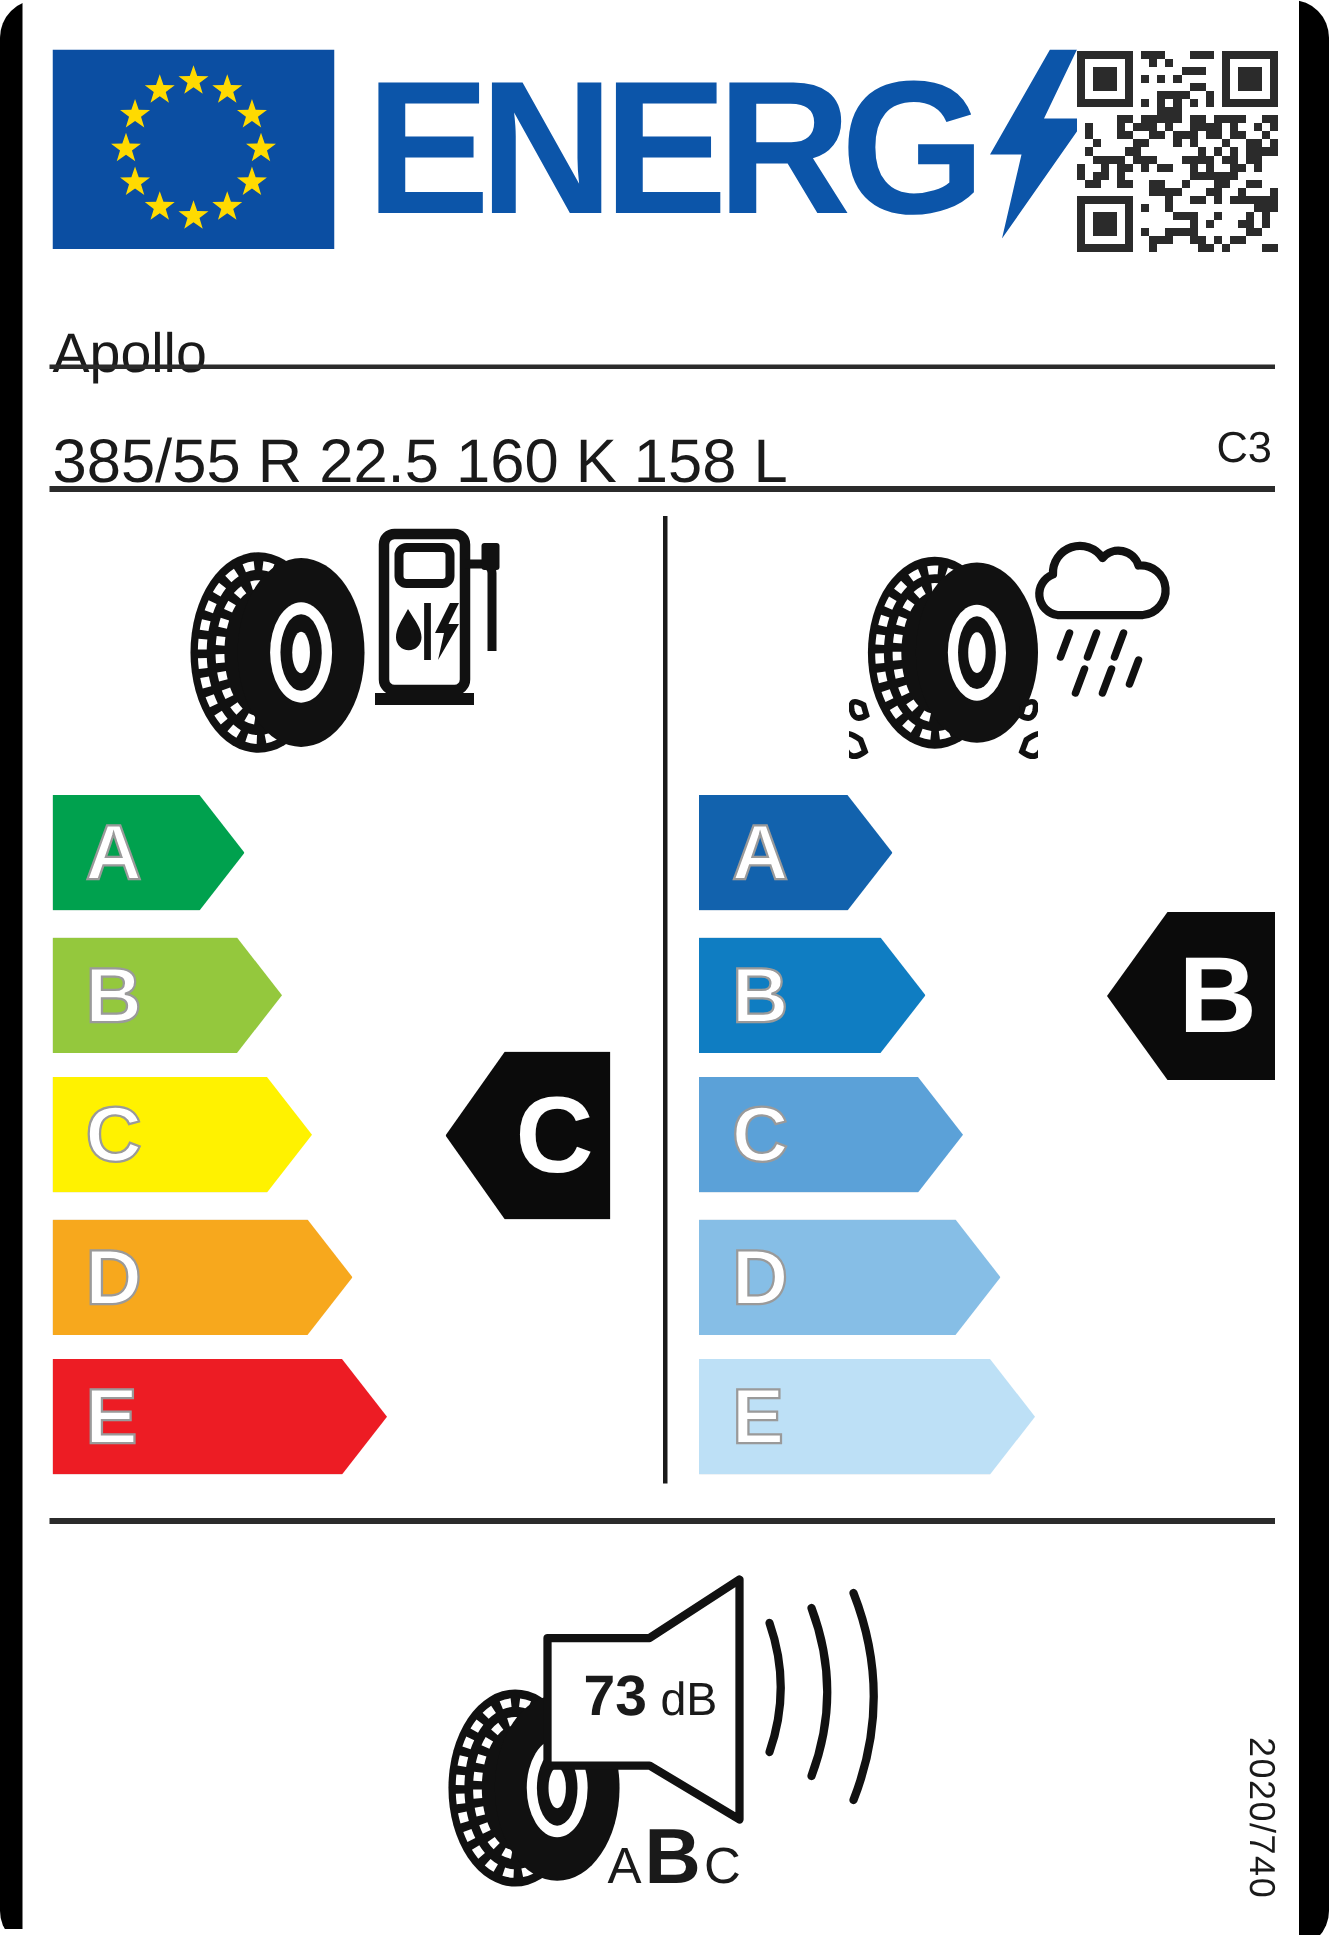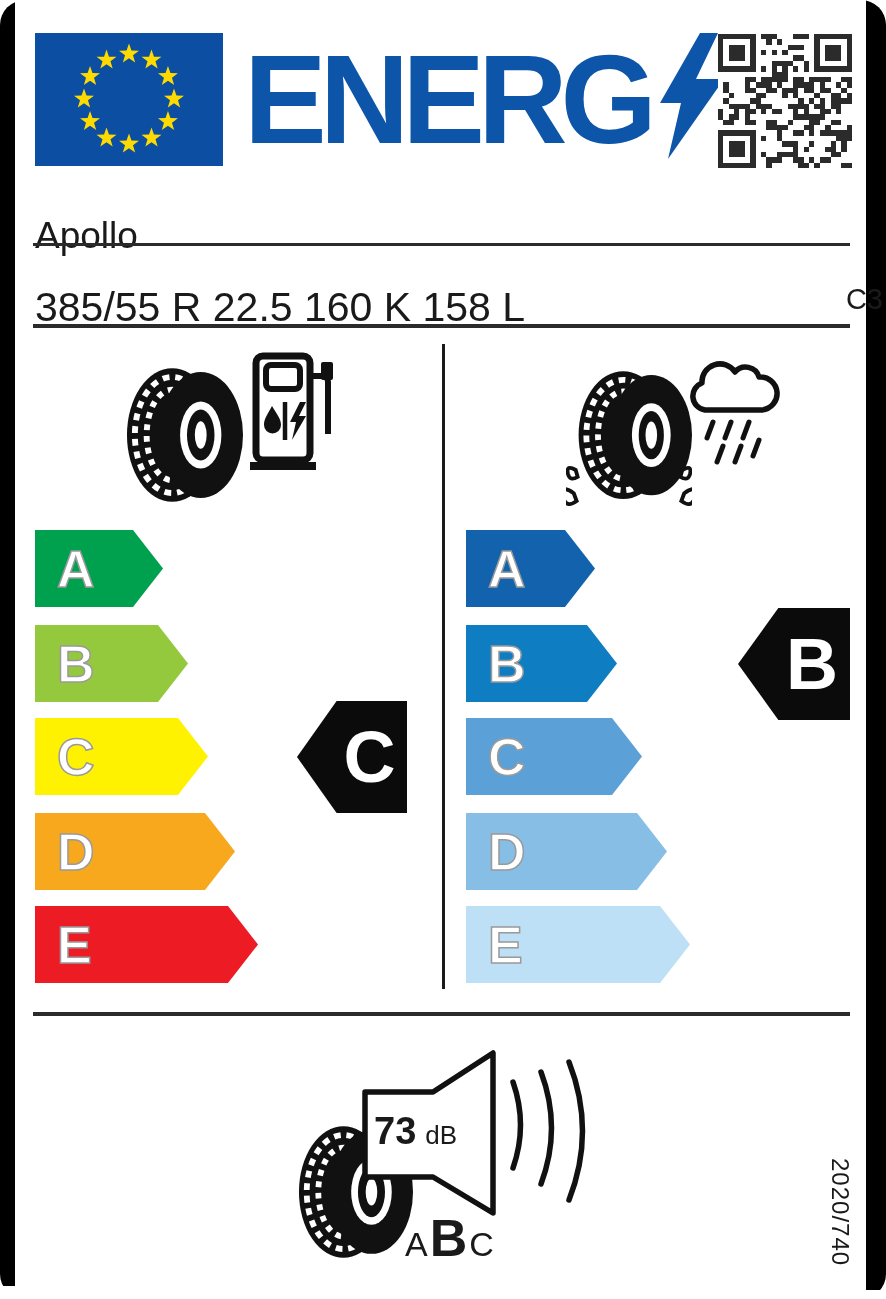--- a/index.html
+++ b/index.html
@@ -28,21 +28,21 @@
   .qr{left:718px;top:34px;width:134px;height:134px;}
 
   
   .brand{left:35px;top:201px;font-size:37px;font-weight:normal;margin-top:14px;}
   .barcode{left:0;top:200px;width:848px;text-align:right;font-size:39px;}
   .rule{left:33px;width:817px;background:#2b2b2b;}
   .rule1{top:243px;height:3px;}
   .rule2{top:324px;height:4px;}
   .rule3{top:1012px;height:4px;}
   .tyre-size{left:35px;top:284px;font-size:41px;}
-  .tyre-class{left:0;top:283px;width:848px;text-align:right;font-size:29px;padding-left:35px;}
+  .tyre-class{left:0;top:283px;width:848px;text-align:right;font-size:29px;}
 
   
   .divider{left:442px;top:344px;width:3px;height:645px;background:#1a1a1a;}
 
   
   .arrow{
     height:77px;display:flex;align-items:center;
     clip-path:polygon(0 0, calc(100% - 30px) 0, 100% 50%, calc(100% - 30px) 100%, 0 100%);
     filter:drop-shadow(0 0 1px rgba(110,110,110,.85));
   }
@@ -75,24 +75,24 @@
   
   .fuel-icon-tyre{left:126px;top:366px;width:118px;height:138px;}
   .fuel-icon-pump{left:250px;top:350px;width:88px;height:122px;}
   .wet-icon-tyre{left:566px;top:368px;width:126px;height:142px;}
   .wet-icon-cloud{left:683px;top:348px;width:102px;height:126px;}
 
   
   .noise-tyre{left:298px;top:1122px;width:116px;height:140px;}
   .noise-speaker{left:358px;top:1048px;width:248px;height:172px;}
   .noise-db{
-    left:374px;top:1110px;width:110px;display:flex;align-items:baseline;gap:9px;
+    left:389px;top:1110px;width:110px;display:flex;align-items:baseline;gap:9px;
   }
   .noise-db-value{font-size:38px;font-weight:bold;}
-  .noise-db-unit{font-size:26px;}
+  .noise-db-unit{font-size:31px;}
   .noise-classes{
     left:405px;top:1208px;display:flex;align-items:baseline;gap:2px;
   }
   .noise-class-a,.noise-class-c{font-size:34px;}
   .noise-class-b{font-size:52px;font-weight:bold;}
 
   .regulation{
     left:826px;top:1158px;
     writing-mode:vertical-rl;
     font-size:24px;letter-spacing:1px;color:#1a1a1a;

